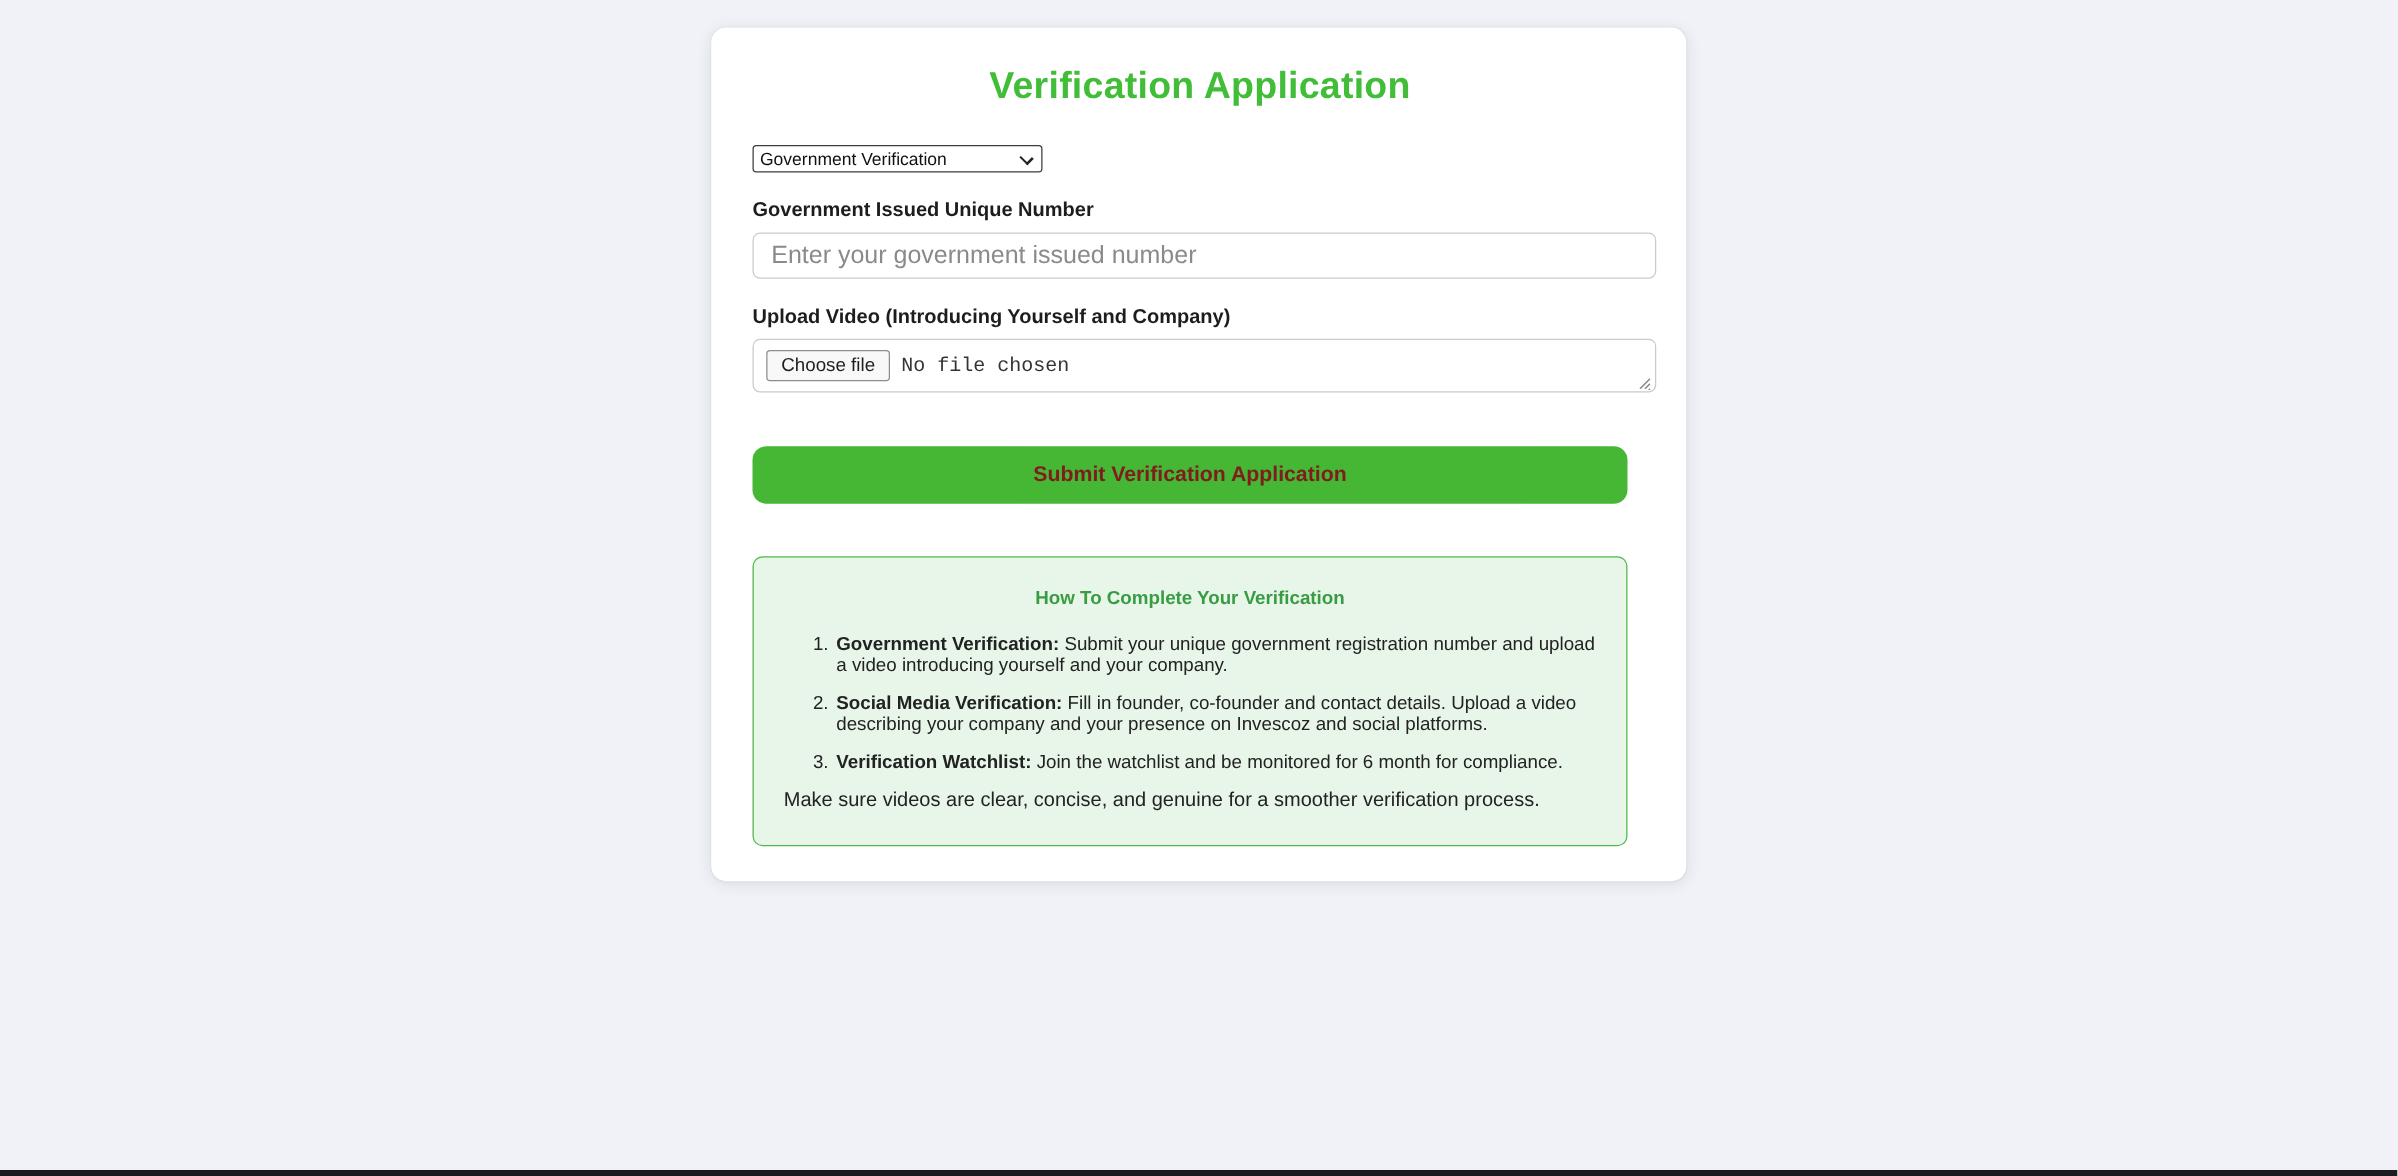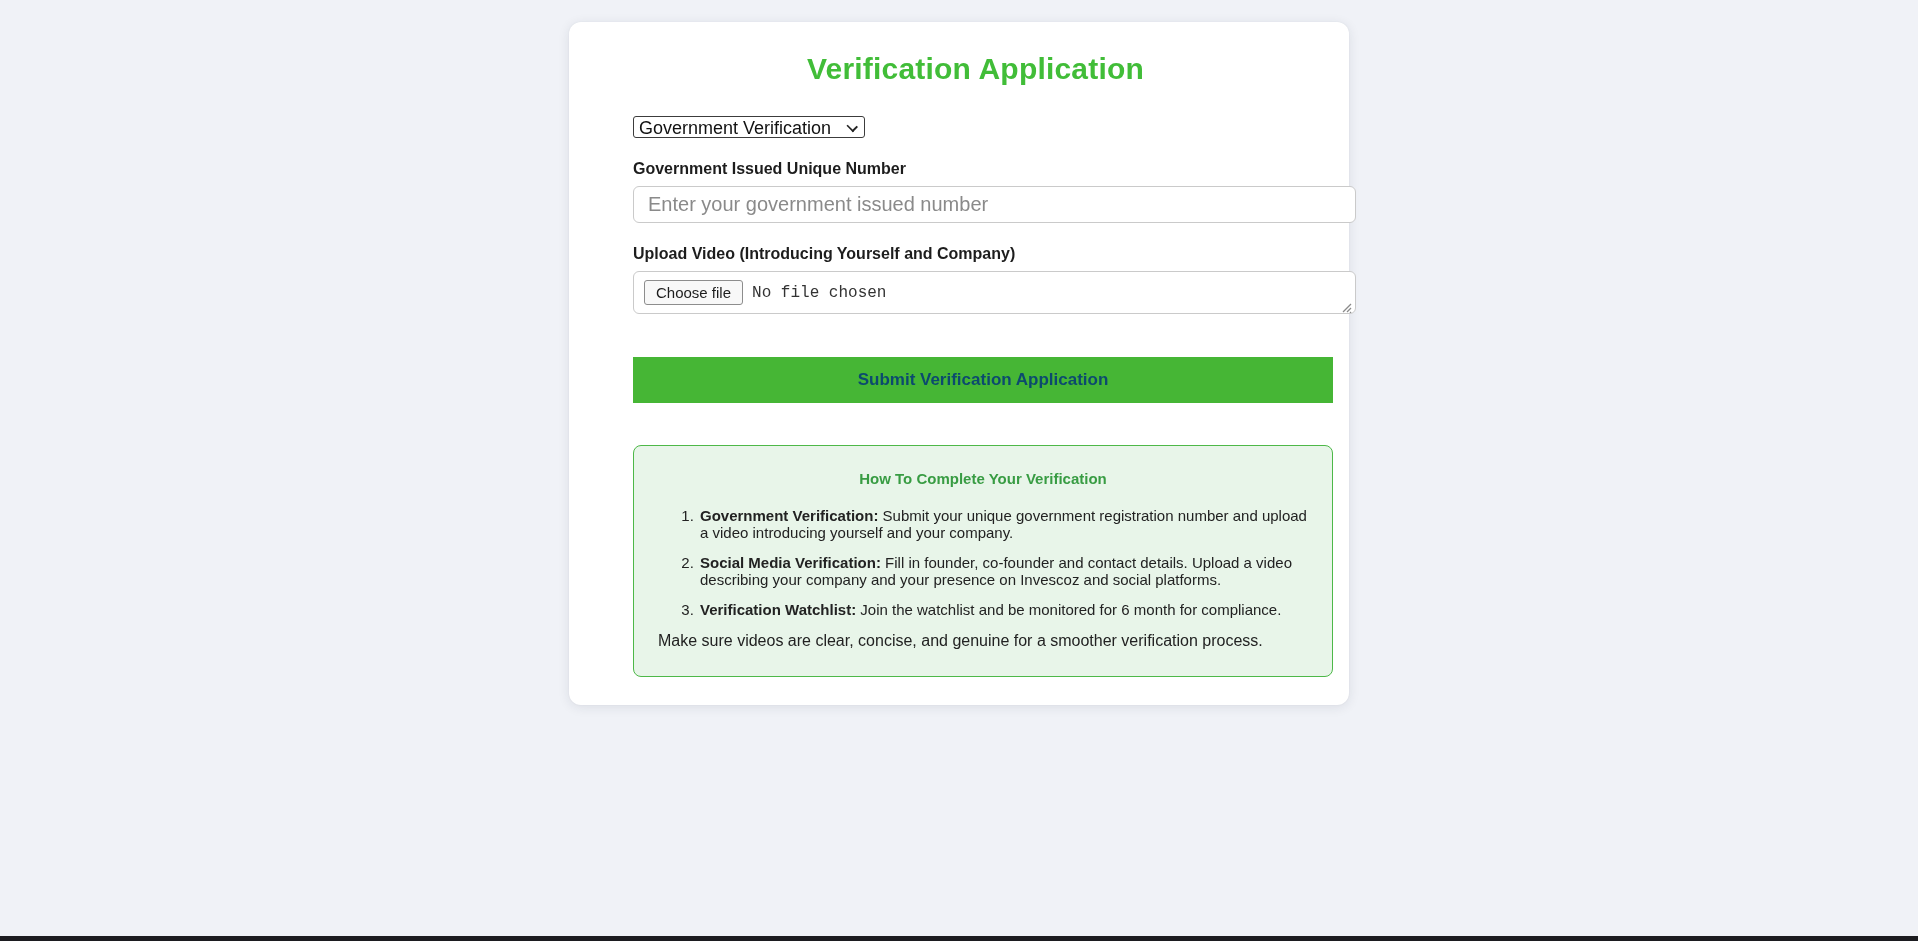--- a/index.html
+++ b/index.html
@@ -13,21 +13,21 @@
     position: relative;
     overflow: hidden;
   }
   .card {
     position: relative;
     width: 780px;
     margin: 22px auto 0 auto;
     background: #ffffff;
     border-radius: 12px;
     box-shadow: 0 2px 12px rgba(30,40,60,0.10), 0 0 2px rgba(30,40,60,0.06);
-    padding: 30px 31px 28px 64px;
+    padding: 30px 31px 28px 33px;
   }
   .card-title {
     margin: 0 0 30px 0;
     text-align: center;
     font-size: 30px;
     font-weight: bold;
     color: #41bd38;
     letter-spacing: 0.2px;
   }
   .field-label {
@@ -41,21 +41,21 @@
   .select-wrap {
     position: relative;
     display: inline-block;
     margin-bottom: 22px;
   }
   select.type-select {
     -webkit-appearance: none;
     appearance: none;
     width: 232px;
     height: 22px;
-    font-size: 18px;
+    font-size: 14px;
     font-family: "Liberation Sans", sans-serif;
     color: #111;
     background: #ffffff;
     border: 1px solid #3c3c3c;
     border-radius: 3px;
     padding: 1px 24px 1px 5px;
   }
   .chevron {
     position: absolute;
     right: 8px;
@@ -124,26 +124,26 @@
     bottom: 3px;
     width: 11px;
     height: 11px;
     cursor: nwse-resize;
   }
   .submit-btn {
     display: block;
     width: 700px;
     height: 46px;
     background: #46b635;
-    color: #0c4a6e;
+    color: #7f1d1d;
     font-size: 17px;
     font-weight: bold;
     font-family: "Liberation Sans", sans-serif;
     border: none;
-    border-radius: 0;
+    border-radius: 11px;
     cursor: pointer;
     margin-bottom: 42px;
   }
   .info-box {
     width: 700px;
     background: #e8f5e9;
     border: 1px solid #4db848;
     border-radius: 8px;
     padding: 20px 24px 24px 24px;
   }

